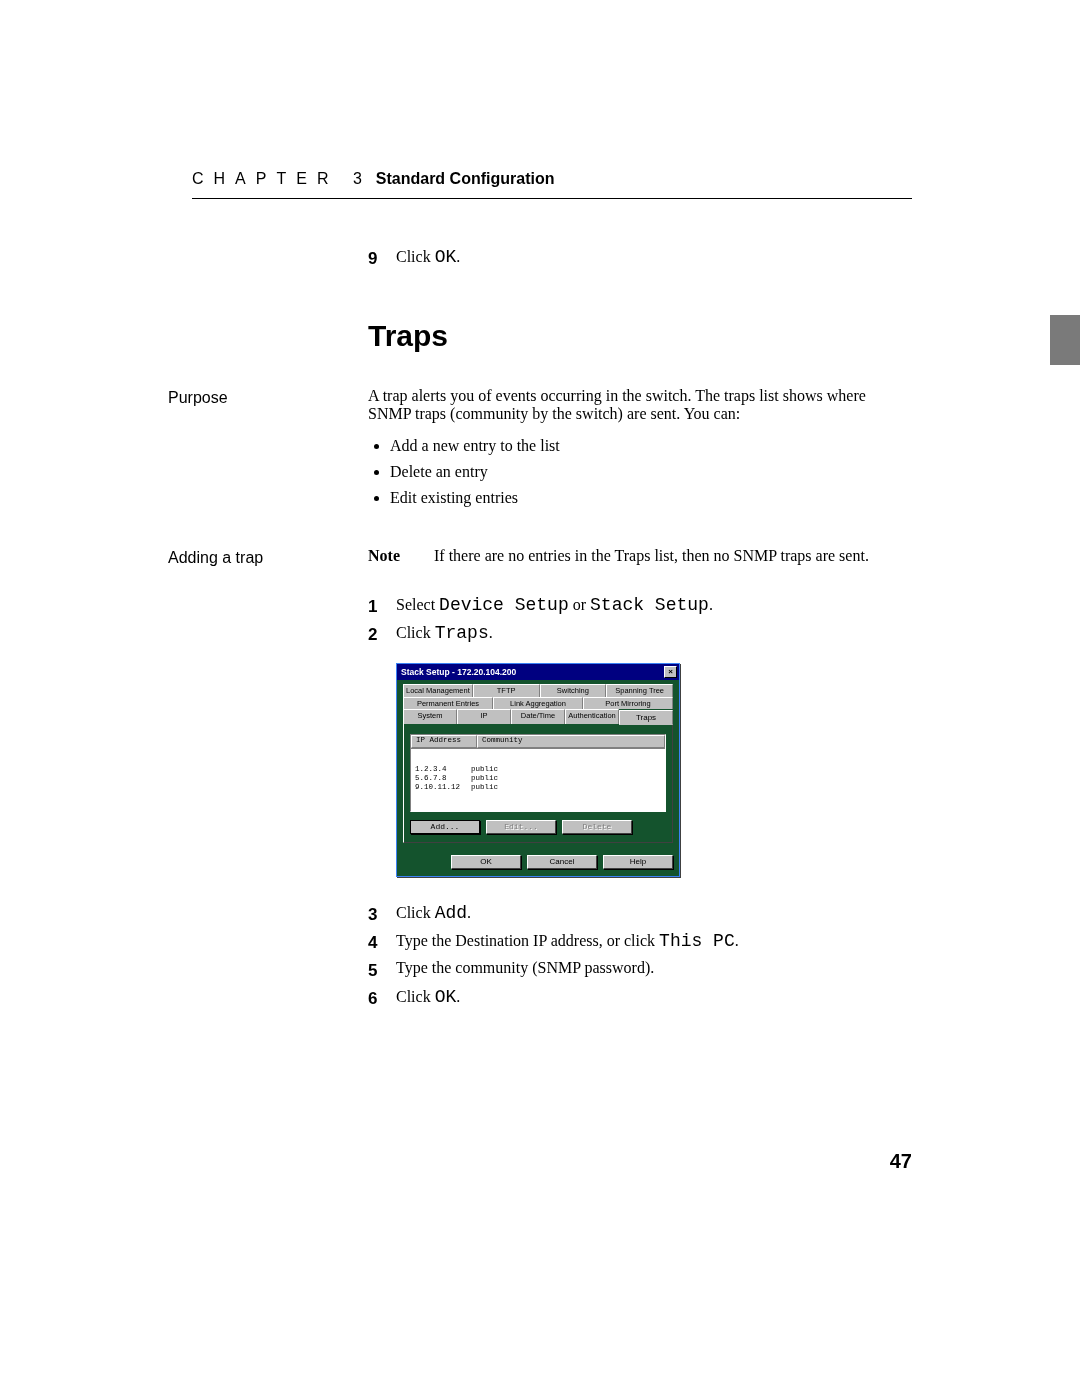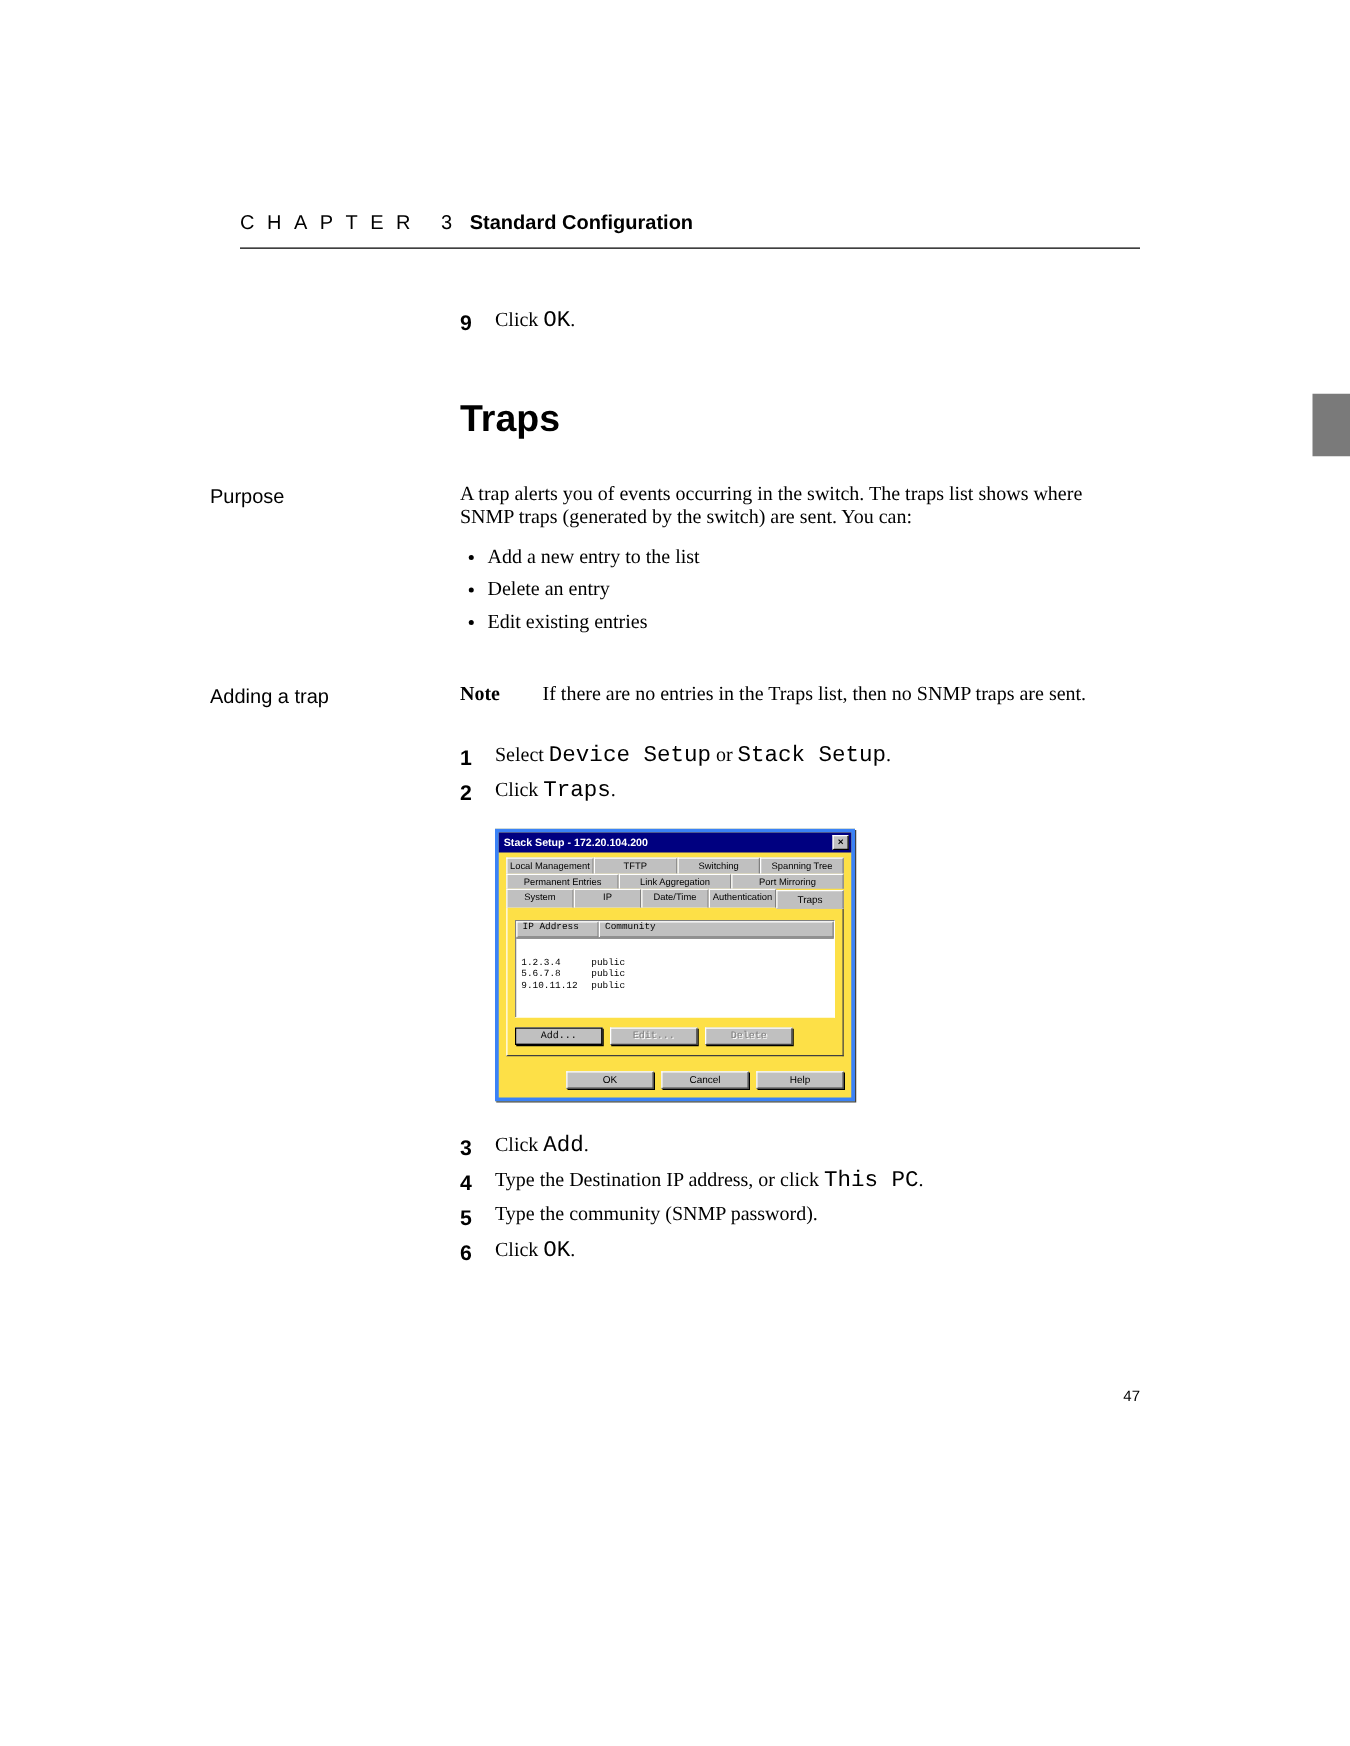--- a/index.html
+++ b/index.html
@@ -86,43 +86,43 @@
     margin-bottom: 30px;
   }
   .note-label {
     font-weight: bold;
     width: 66px;
     flex-shrink: 0;
   }
   .page-number {
     position: absolute;
     right: 168px;
-    top: 1110px;
-    font-family: Arial, Helvetica, sans-serif;
-    font-weight: normal;
-    font-size: 12px;
+    top: 1150px;
+    font-family: Arial, Helvetica, sans-serif;
+    font-weight: bold;
+    font-size: 20px;
   }
   .thumb-index {
     position: absolute;
     right: 0;
     top: 315px;
     width: 30px;
     height: 50px;
     background: #7a7a7a;
   }
 
   
   .dialog {
     width: 282px;
     margin: 18px 0 26px 28px;
     font-family: "MS Sans Serif", Arial, sans-serif;
     font-size: 8px;
     line-height: 1;
-    background: #fde047;
-    border: 3px solid #3b82f6;
+    background: #14532d;
+    border: 1px solid #3b82f6;
     box-shadow: 1px 1px 0 #404040;
   }
   .dlg-title {
     background: #000080;
     color: #fff;
     display: flex;
     align-items: center;
     padding: 2px 2px 2px 4px;
     font-weight: bold;
     font-size: 8.5px;
@@ -269,21 +269,21 @@
       </div>
     </div>
 
     <div class="side"></div>
     <div class="main">
       <div class="section-title">Traps</div>
     </div>
 
     <div class="side sidecol">Purpose</div>
     <div class="main">
-      <div>A trap alerts you of events occurring in the switch. The traps list shows where SNMP traps (generated by the switch) are sent. You can:</div>
+      <div>A trap alerts you of events occurring in the switch. The traps list shows where SNMP traps (community by the switch) are sent. You can:</div>
       <ul class="bullets">
         <li>Add a new entry to the list</li>
         <li>Delete an entry</li>
         <li>Edit existing entries</li>
       </ul>
     </div>
 
     <div class="side" style="height:30px"></div>
     <div class="main" style="height:30px"></div>
 

